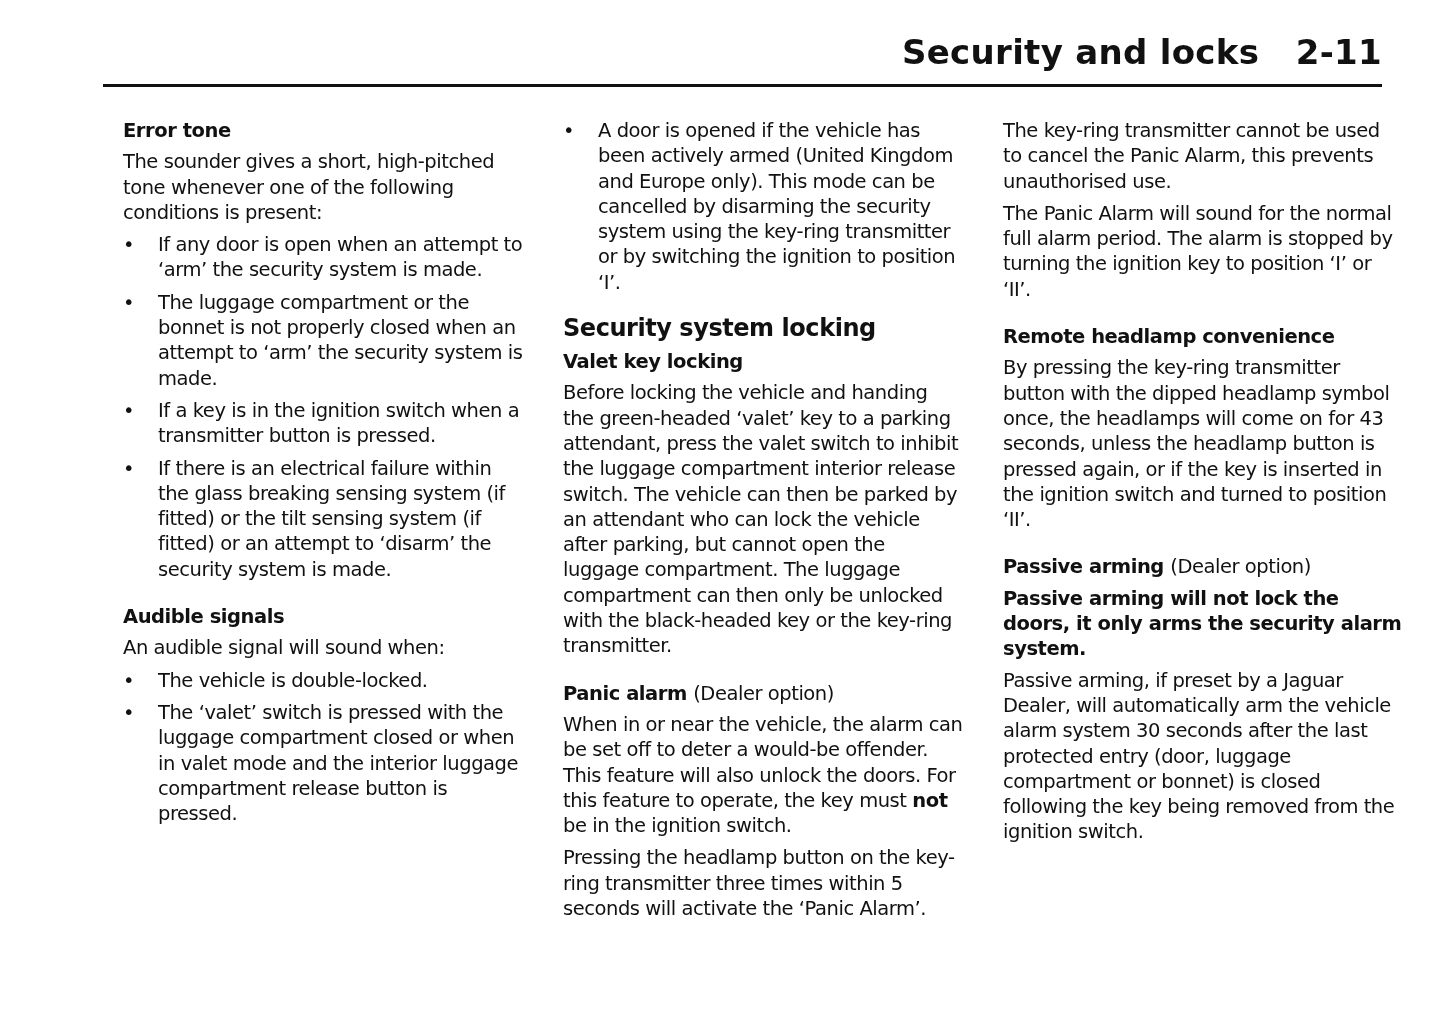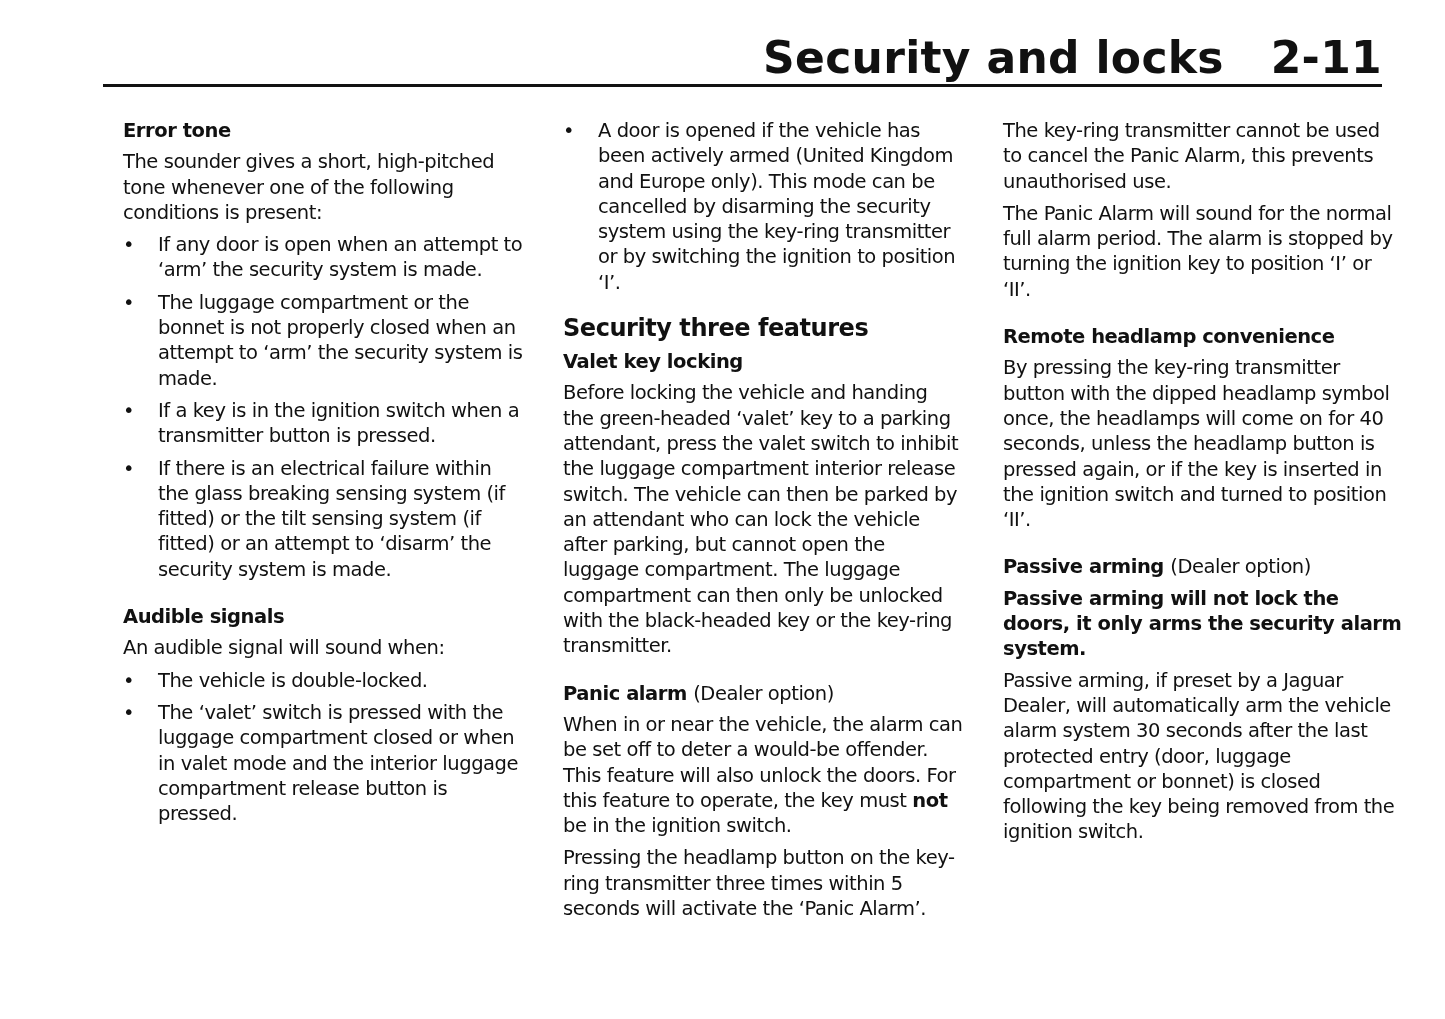--- a/index.html
+++ b/index.html
@@ -1,19 +1,19 @@
 <!DOCTYPE html>
 <html><head>
 <meta charset="utf-8">
 <style>
   html, body { margin:0; padding:0; background:#ffffff; }
   body { width:1445px; height:1019px; position:relative; overflow:hidden; color:#111111;
          font-family: "DejaVu Sans", sans-serif; }
   .header { position:absolute; left:103px; top:30px; width:1279px; height:56px; }
-  .header-title { position:absolute; right:0; top:2px; font-weight:bold; font-size:44px; letter-spacing:0.3px; white-space:pre;text-align:right; }
+  .header-title { position:absolute; right:0; top:2px; font-weight:bold; font-size:34px; letter-spacing:0.3px; white-space:pre;text-align:right; }
   .header-rule { position:absolute; left:0; right:0; top:54px; height:3px; background:#111; }
   .col { position:absolute; top:118px; font-size:19.5px; line-height:25.3px; }
   .col1 { left:103px; width:400px; }
   .col2 { left:543px; width:400px; }
   .col3 { left:983px; width:400px; }
   h3 { font-size:19.5px; font-weight:bold; margin:0 0 6px 0; line-height:25.3px; }
   h2 { font-size:24px; font-weight:bold; margin:0 0 6px 0; line-height:30px; }
   p { margin:0 0 7px 0; }
   .sp { margin-top:22px; }
   ul { list-style:none; margin:0; padding:0; }
@@ -45,29 +45,29 @@
   <ul>
     <li><span class="bullet">•</span><span>The vehicle is double-locked.</span></li>
     <li><span class="bullet">•</span><span>The ‘valet’ switch is pressed with the luggage compartment closed or when in valet mode and the interior luggage compartment release button is pressed.</span></li>
   </ul>
 </div>
 
 <div class="col col2">
   <ul>
     <li><span class="bullet">•</span><span>A door is opened if the vehicle has been actively armed (United Kingdom and Europe only). This mode can be cancelled by disarming the security system using the key-ring transmitter or by switching the ignition to position ‘I’.</span></li>
   </ul>
-  <h2 class="sp" style="margin-top:18px">Security three features</h2>
+  <h2 class="sp" style="margin-top:18px">Security system locking</h2>
   <h3>Valet key locking</h3>
   <p>Before locking the vehicle and handing the green-headed ‘valet’ key to a parking attendant, press the valet switch to inhibit the luggage compartment interior release switch. The vehicle can then be parked by an attendant who can lock the vehicle after parking, but cannot open the luggage compartment. The luggage compartment can then only be unlocked with the black-headed key or the key-ring transmitter.</p>
   <h3 class="sp"><span>Panic alarm</span> <span class="normal">(Dealer option)</span></h3>
   <p><span>When in or near the vehicle, the alarm can be set off to deter a would-be offender. This feature will also unlock the doors. For this feature to operate, the key must </span><span class="b">not</span><span> be in the ignition switch.</span></p>
   <p>Pressing the headlamp button on the key-ring transmitter three times within 5 seconds will activate the ‘Panic Alarm’.</p>
 </div>
 
 <div class="col col3">
   <p>The key-ring transmitter cannot be used to cancel the Panic Alarm, this prevents unauthorised use.</p>
   <p>The Panic Alarm will sound for the normal full alarm period. The alarm is stopped by turning the ignition key to position ‘I’ or ‘II’.</p>
   <h3 class="sp">Remote headlamp convenience</h3>
-  <p>By pressing the key-ring transmitter button with the dipped headlamp symbol once, the headlamps will come on for 40 seconds, unless the headlamp button is pressed again, or if the key is inserted in the ignition switch and turned to position ‘II’.</p>
+  <p>By pressing the key-ring transmitter button with the dipped headlamp symbol once, the headlamps will come on for 43 seconds, unless the headlamp button is pressed again, or if the key is inserted in the ignition switch and turned to position ‘II’.</p>
   <h3 class="sp"><span>Passive arming</span> <span class="normal">(Dealer option)</span></h3>
   <h3>Passive arming will not lock the doors, it only arms the security alarm system.</h3>
   <p>Passive arming, if preset by a Jaguar Dealer, will automatically arm the vehicle alarm system 30 seconds after the last protected entry (door, luggage compartment or bonnet) is closed following the key being removed from the ignition switch.</p>
 </div>
 
 </body></html>

